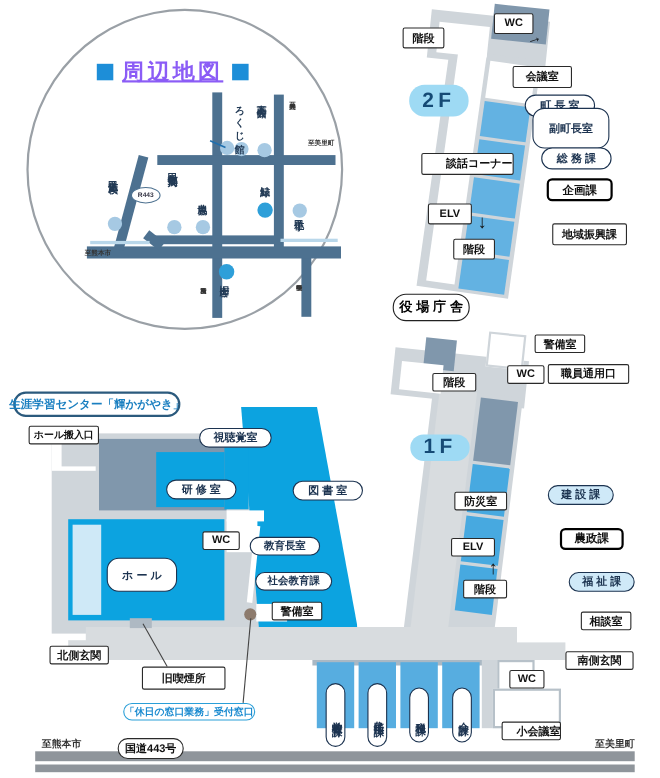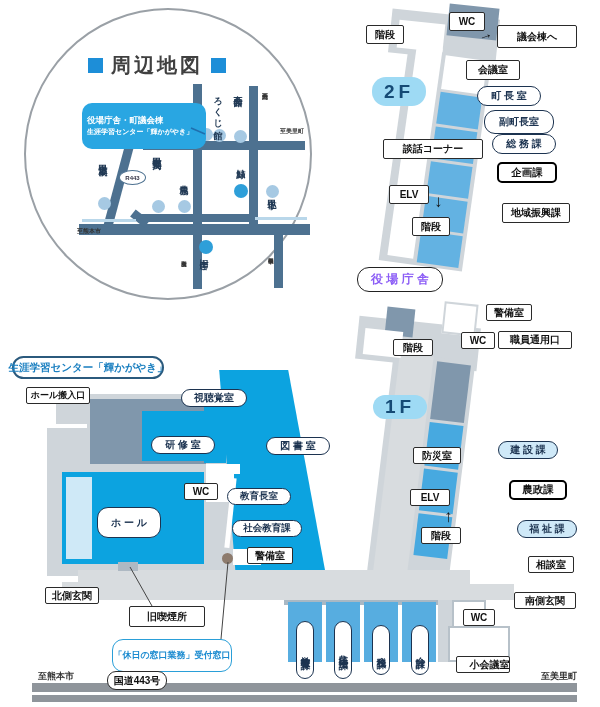--- a/index.html
+++ b/index.html
@@ -32,21 +32,21 @@
   .vpill{writing-mode:vertical-rl;border:1.5px solid #1c3350;color:#1c3350;font-weight:bold;
          font-size:9.5px;border-radius:10px;letter-spacing:1px;}
   .badge{background:#9edaf4;border-radius:14px;color:#154a75;font-size:19px;font-weight:bold;letter-spacing:4px;}
   .vlabel{position:absolute;writing-mode:vertical-rl;font-weight:bold;color:#223a55;font-size:9px;
           letter-spacing:1px;z-index:30;line-height:1;}
   .tiny{font-size:6px;color:#333;letter-spacing:0;}
   .hlabel{position:absolute;font-weight:bold;color:#333;z-index:30;line-height:1;}
   .arrow{position:absolute;font-weight:bold;color:#111;z-index:55;line-height:1;}
   #maptitle{position:absolute;display:flex;align-items:center;gap:8px;z-index:30;}
   #maptitle .sq{width:15px;height:15px;background:#1d8ed8;}
-  #maptitle .t{font-size:20px;font-weight:bold;color:#404040;letter-spacing:3px;}
+  #maptitle .t{font-size:20px;font-weight:bold;color:#8b5cf6;letter-spacing:3px;text-decoration:underline;}
   #infobox{position:absolute;background:#29a6e2;border-radius:10px;color:#fff;z-index:35;
            padding:4px 5px;display:flex;flex-direction:column;justify-content:center;}
   #infobox .l1{font-size:8.5px;font-weight:bold;line-height:1.4;}
   #infobox .l2{font-size:7px;font-weight:bold;line-height:1.4;}
   svg.overlay{position:absolute;left:0;top:0;z-index:40;pointer-events:none;}
 </style>
 </head>
 <body>
 
 <div id="canvas">
@@ -63,24 +63,20 @@
   <div class="road" style="left:249px;top:86px;width:9px;height:148px;z-index:5;"></div>
   <div class="road" style="left:274px;top:234px;width:9px;height:54px;z-index:5;"></div>
   <div class="road" style="left:143px;top:141px;width:162px;height:9px;z-index:5;"></div>
   <div class="road" style="left:79px;top:224px;width:231px;height:11px;z-index:5;"></div>
   <div class="road" style="left:138px;top:214px;width:118px;height:8px;z-index:5;"></div>
   <div class="road" style="left:131px;top:214px;width:18px;height:9px;transform:rotate(38deg);z-index:5;"></div>
   <div class="road" style="left:126px;top:142px;width:9px;height:88px;transform:rotate(15deg);transform-origin:top center;z-index:5;"></div>
   <div class="roadthin" style="left:82px;top:219px;width:54px;height:3px;z-index:6;"></div>
   <div class="roadthin" style="left:255px;top:217px;width:52px;height:3px;z-index:6;"></div>
 
-  <div id="infobox" style="left:82px;top:103px;width:114px;height:38px;">
-    <span class="l1">役場庁舎・町議会棟</span>
-    <span class="l2">生涯学習センター「輝かがやき」</span>
-  </div>
 
   <div class="abs" style="left:119px;top:170px;width:25px;height:13px;background:#fff;border:1px solid #4d7190;border-radius:50%;
               display:flex;align-items:center;justify-content:center;font-size:6px;font-weight:bold;color:#334;z-index:20;">
     <span>R443</span>
   </div>
 
   <div class="dot" style="left:200px;top:128px;z-index:10;"></div>
   <div class="dot" style="left:213px;top:129px;z-index:10;"></div>
   <div class="dot" style="left:234px;top:130px;z-index:10;"></div>
   <div class="dot" style="left:98px;top:197px;z-index:10;"></div>
@@ -122,52 +118,49 @@
     <span>2F</span>
   </div>
 
   <div class="box" style="left:366px;top:25px;width:38px;height:19px;">
       <span>階段</span>
     </div>
   <div class="box" style="left:449px;top:12px;width:36px;height:19px;">
       <span>WC</span>
     </div>
   <div class="arrow" style="left:478px;top:27px;font-size:14px;transform:rotate(-18deg);"><span>→</span></div>
-  <div class="box" style="left:497px;top:25px;width:80px;height:23px;">
-      <span>議会棟へ</span>
-    </div>
   <div class="box" style="left:466px;top:60px;width:54px;height:20px;">
       <span>会議室</span>
     </div>
   <div class="pill" style="left:477px;top:86px;width:64px;height:20px;">
       <span>町 長 室</span>
     </div>
-  <div class="pill" style="left:484px;top:110px;width:70px;height:24px;">
+  <div class="pill" style="left:484px;top:98px;width:70px;height:37px;">
       <span>副町長室</span>
     </div>
   <div class="pill" style="left:492px;top:134px;width:64px;height:20px;">
       <span>総 務 課</span>
     </div>
   <div class="box bold" style="left:497px;top:162px;width:60px;height:21px;">
       <span>企画課</span>
     </div>
   <div class="box" style="left:502px;top:203px;width:68px;height:20px;">
       <span>地域振興課</span>
     </div>
-  <div class="box" style="left:383px;top:139px;width:100px;height:20px;">
+  <div class="box" style="left:383px;top:139px;width:84px;height:20px;justify-content:flex-end;">
       <span>談話コーナー</span>
     </div>
   <div class="box" style="left:389px;top:185px;width:40px;height:19px;">
       <span>ELV</span>
     </div>
   <div class="arrow" style="left:434px;top:193px;font-size:17px;"><span>↓</span></div>
   <div class="box" style="left:412px;top:217px;width:38px;height:19px;">
       <span>階段</span>
     </div>
-  <div class="pill" style="left:357px;top:267px;width:86px;height:25px;border-color:#222;color:#8b5cf6;font-size:12px;border-radius:12px;">
+  <div class="pill" style="left:357px;top:267px;width:70px;height:25px;border-color:#222;color:#000000;font-size:12px;border-radius:12px;">
       <span>役 場 庁 舎</span>
     </div>
 
   <div class="abs wall" style="left:357px;top:322px;width:122px;height:43px;transform:rotate(6deg);z-index:2;"></div>
   <div class="abs steel" style="left:386px;top:308px;width:28px;height:28px;transform:rotate(6deg);z-index:3;"></div>
   <div class="abs whitebox" style="left:364px;top:330px;width:38px;height:26px;transform:rotate(6deg);z-index:4;"></div>
   <div class="abs whitebox" style="left:443px;top:303px;width:30px;height:28px;transform:rotate(6deg);z-index:4;border:2px solid #cfd5da;"></div>
 
   <div class="abs wall" style="left:394px;top:352px;width:82px;height:226px;transform:rotate(7deg);transform-origin:0 0;z-index:2;">
     <div class="abs cor" style="left:6px;top:0;width:34px;height:226px;"></div>
@@ -280,21 +273,21 @@
     </div>
   <div class="pill" style="left:97px;top:507px;width:64px;height:31px;">
       <span>ホ ー ル</span>
     </div>
   <div class="box" style="left:45px;top:587px;width:54px;height:17px;">
       <span>北側玄関</span>
     </div>
   <div class="box" style="left:129px;top:606px;width:76px;height:21px;">
       <span>旧喫煙所</span>
     </div>
-  <div class="pill blueline" style="left:112px;top:639px;width:120px;height:33px;font-size:9px;">
+  <div class="pill blueline" style="left:112px;top:639px;width:120px;height:16px;font-size:9px;">
       <span>「休日の窓口業務」受付窓口</span>
     </div>
 
   <div class="vpill" style="left:296px;top:621px;width:18px;height:58px;">
       <span>学校教育課</span>
     </div>
   <div class="vpill" style="left:334px;top:621px;width:18px;height:58px;">
       <span>住民生活課</span>
     </div>
   <div class="vpill" style="left:372px;top:625px;width:18px;height:50px;">

